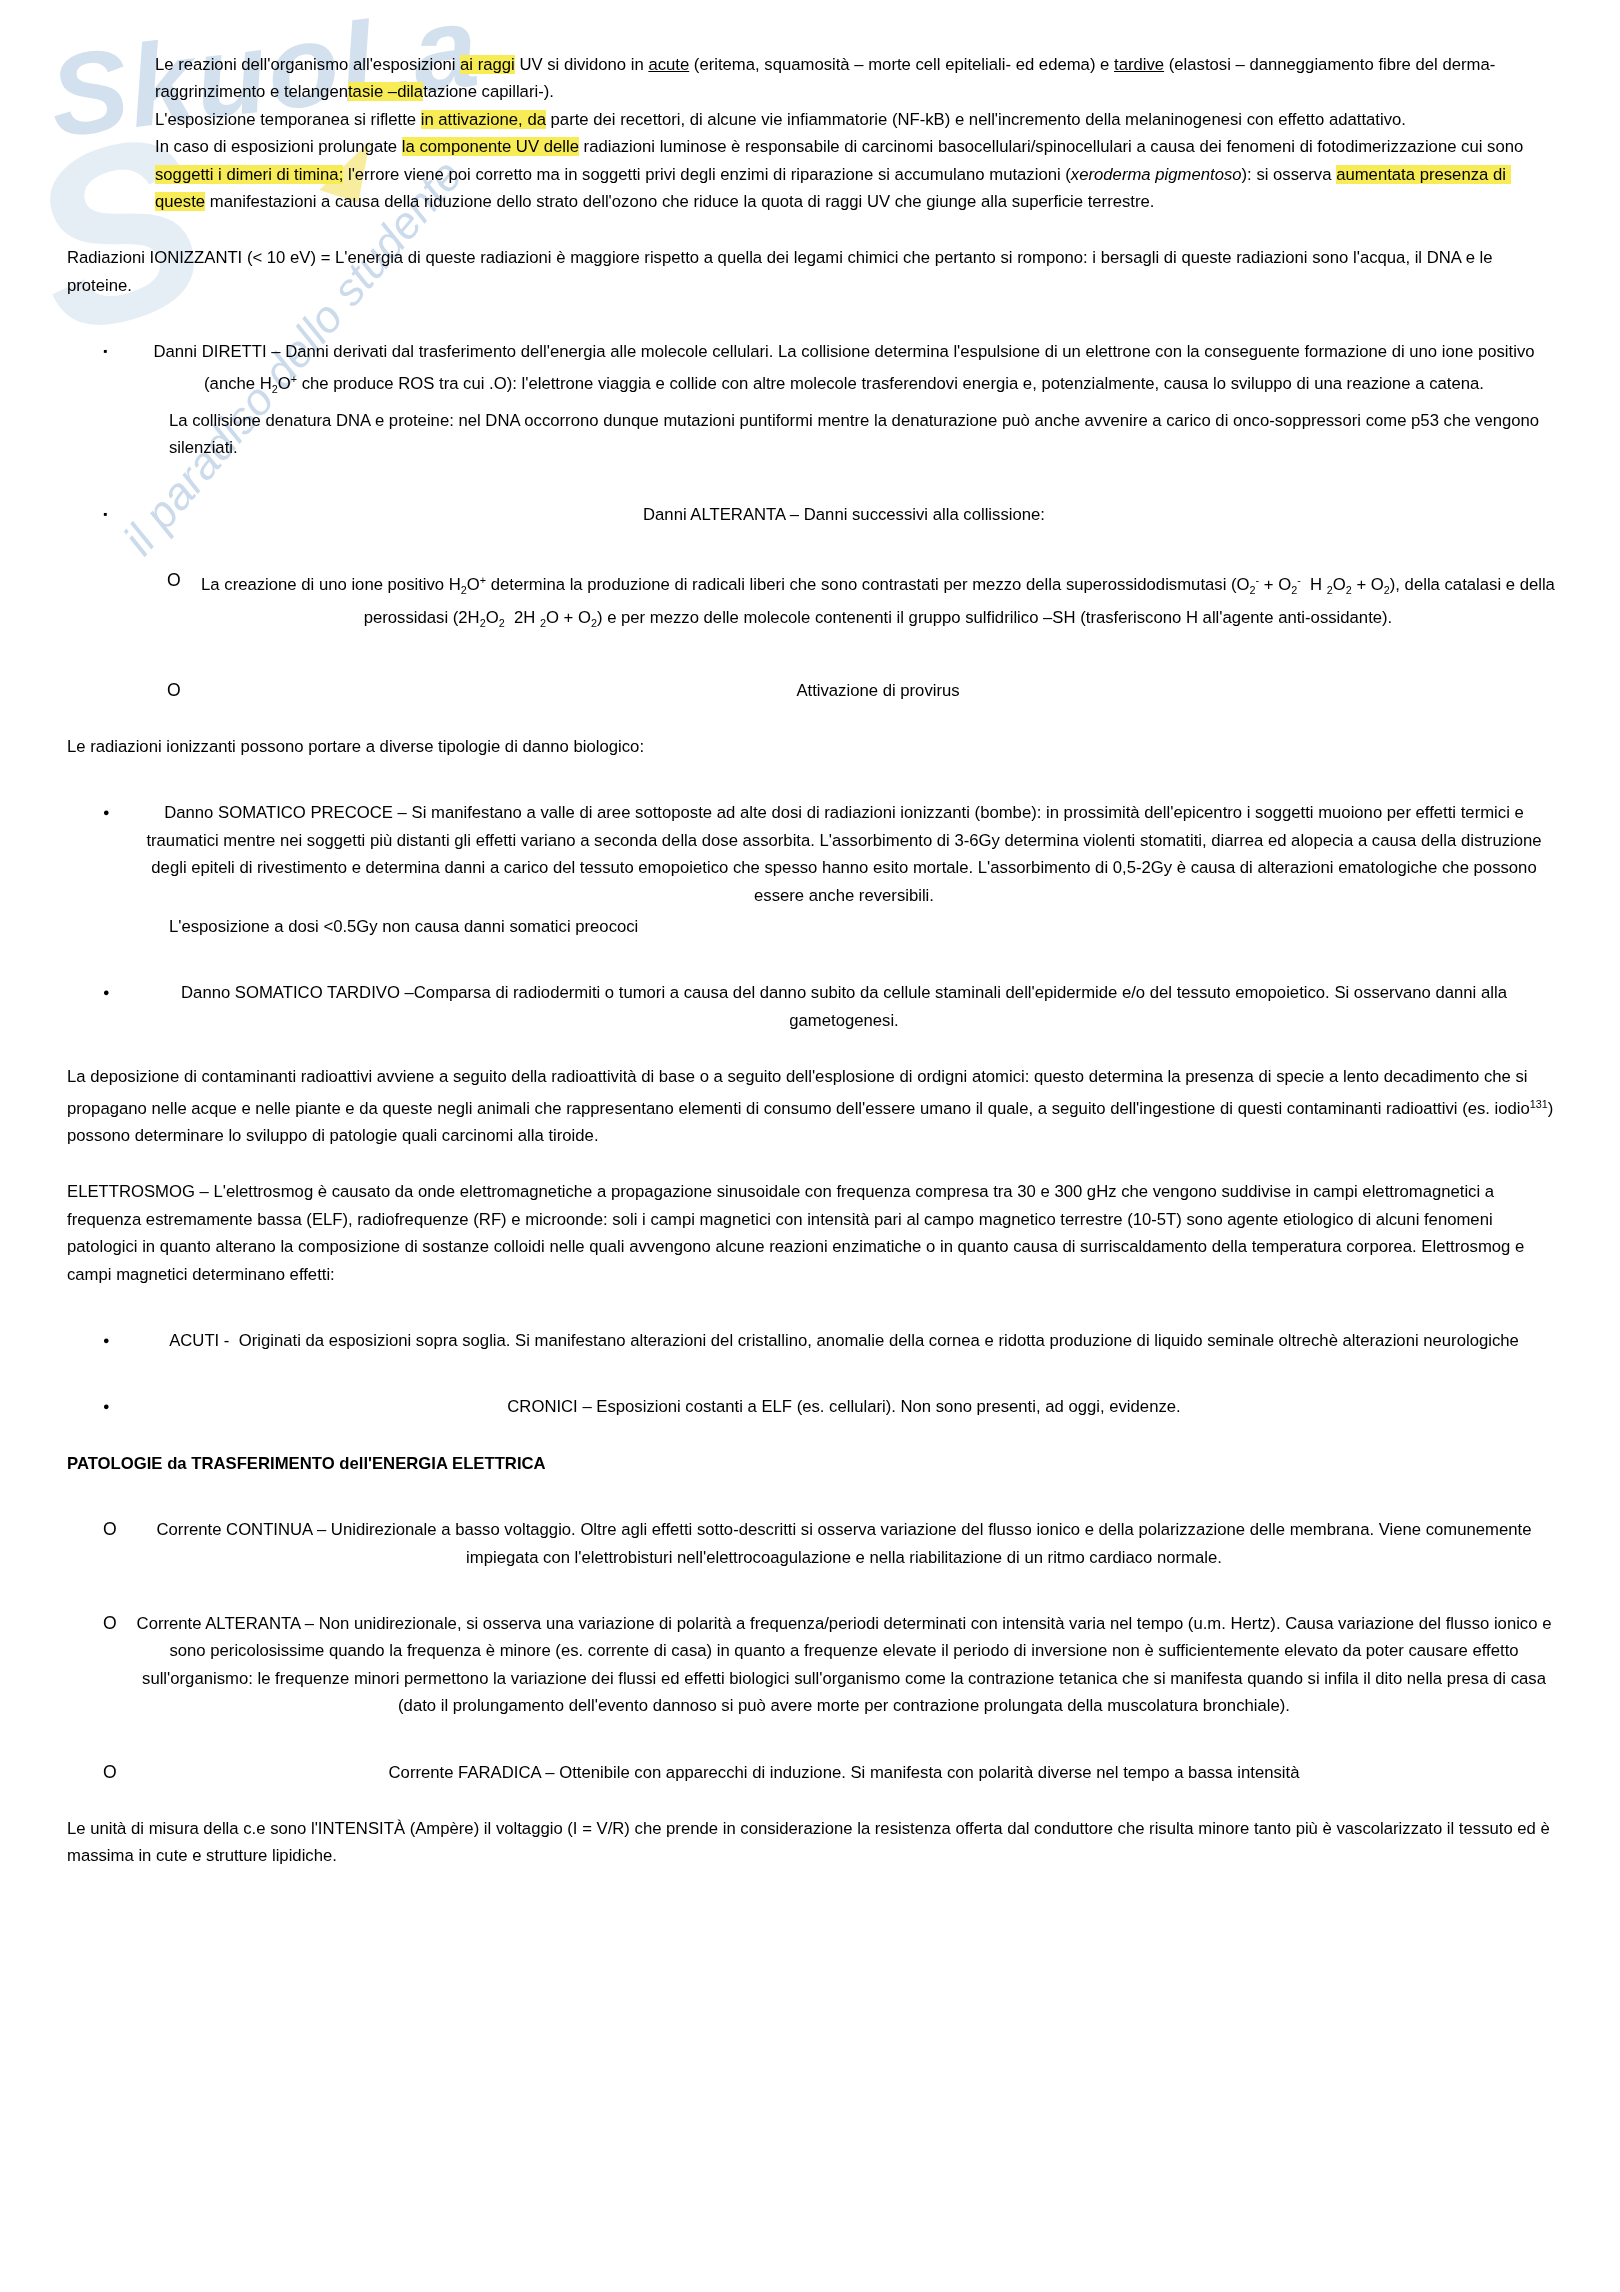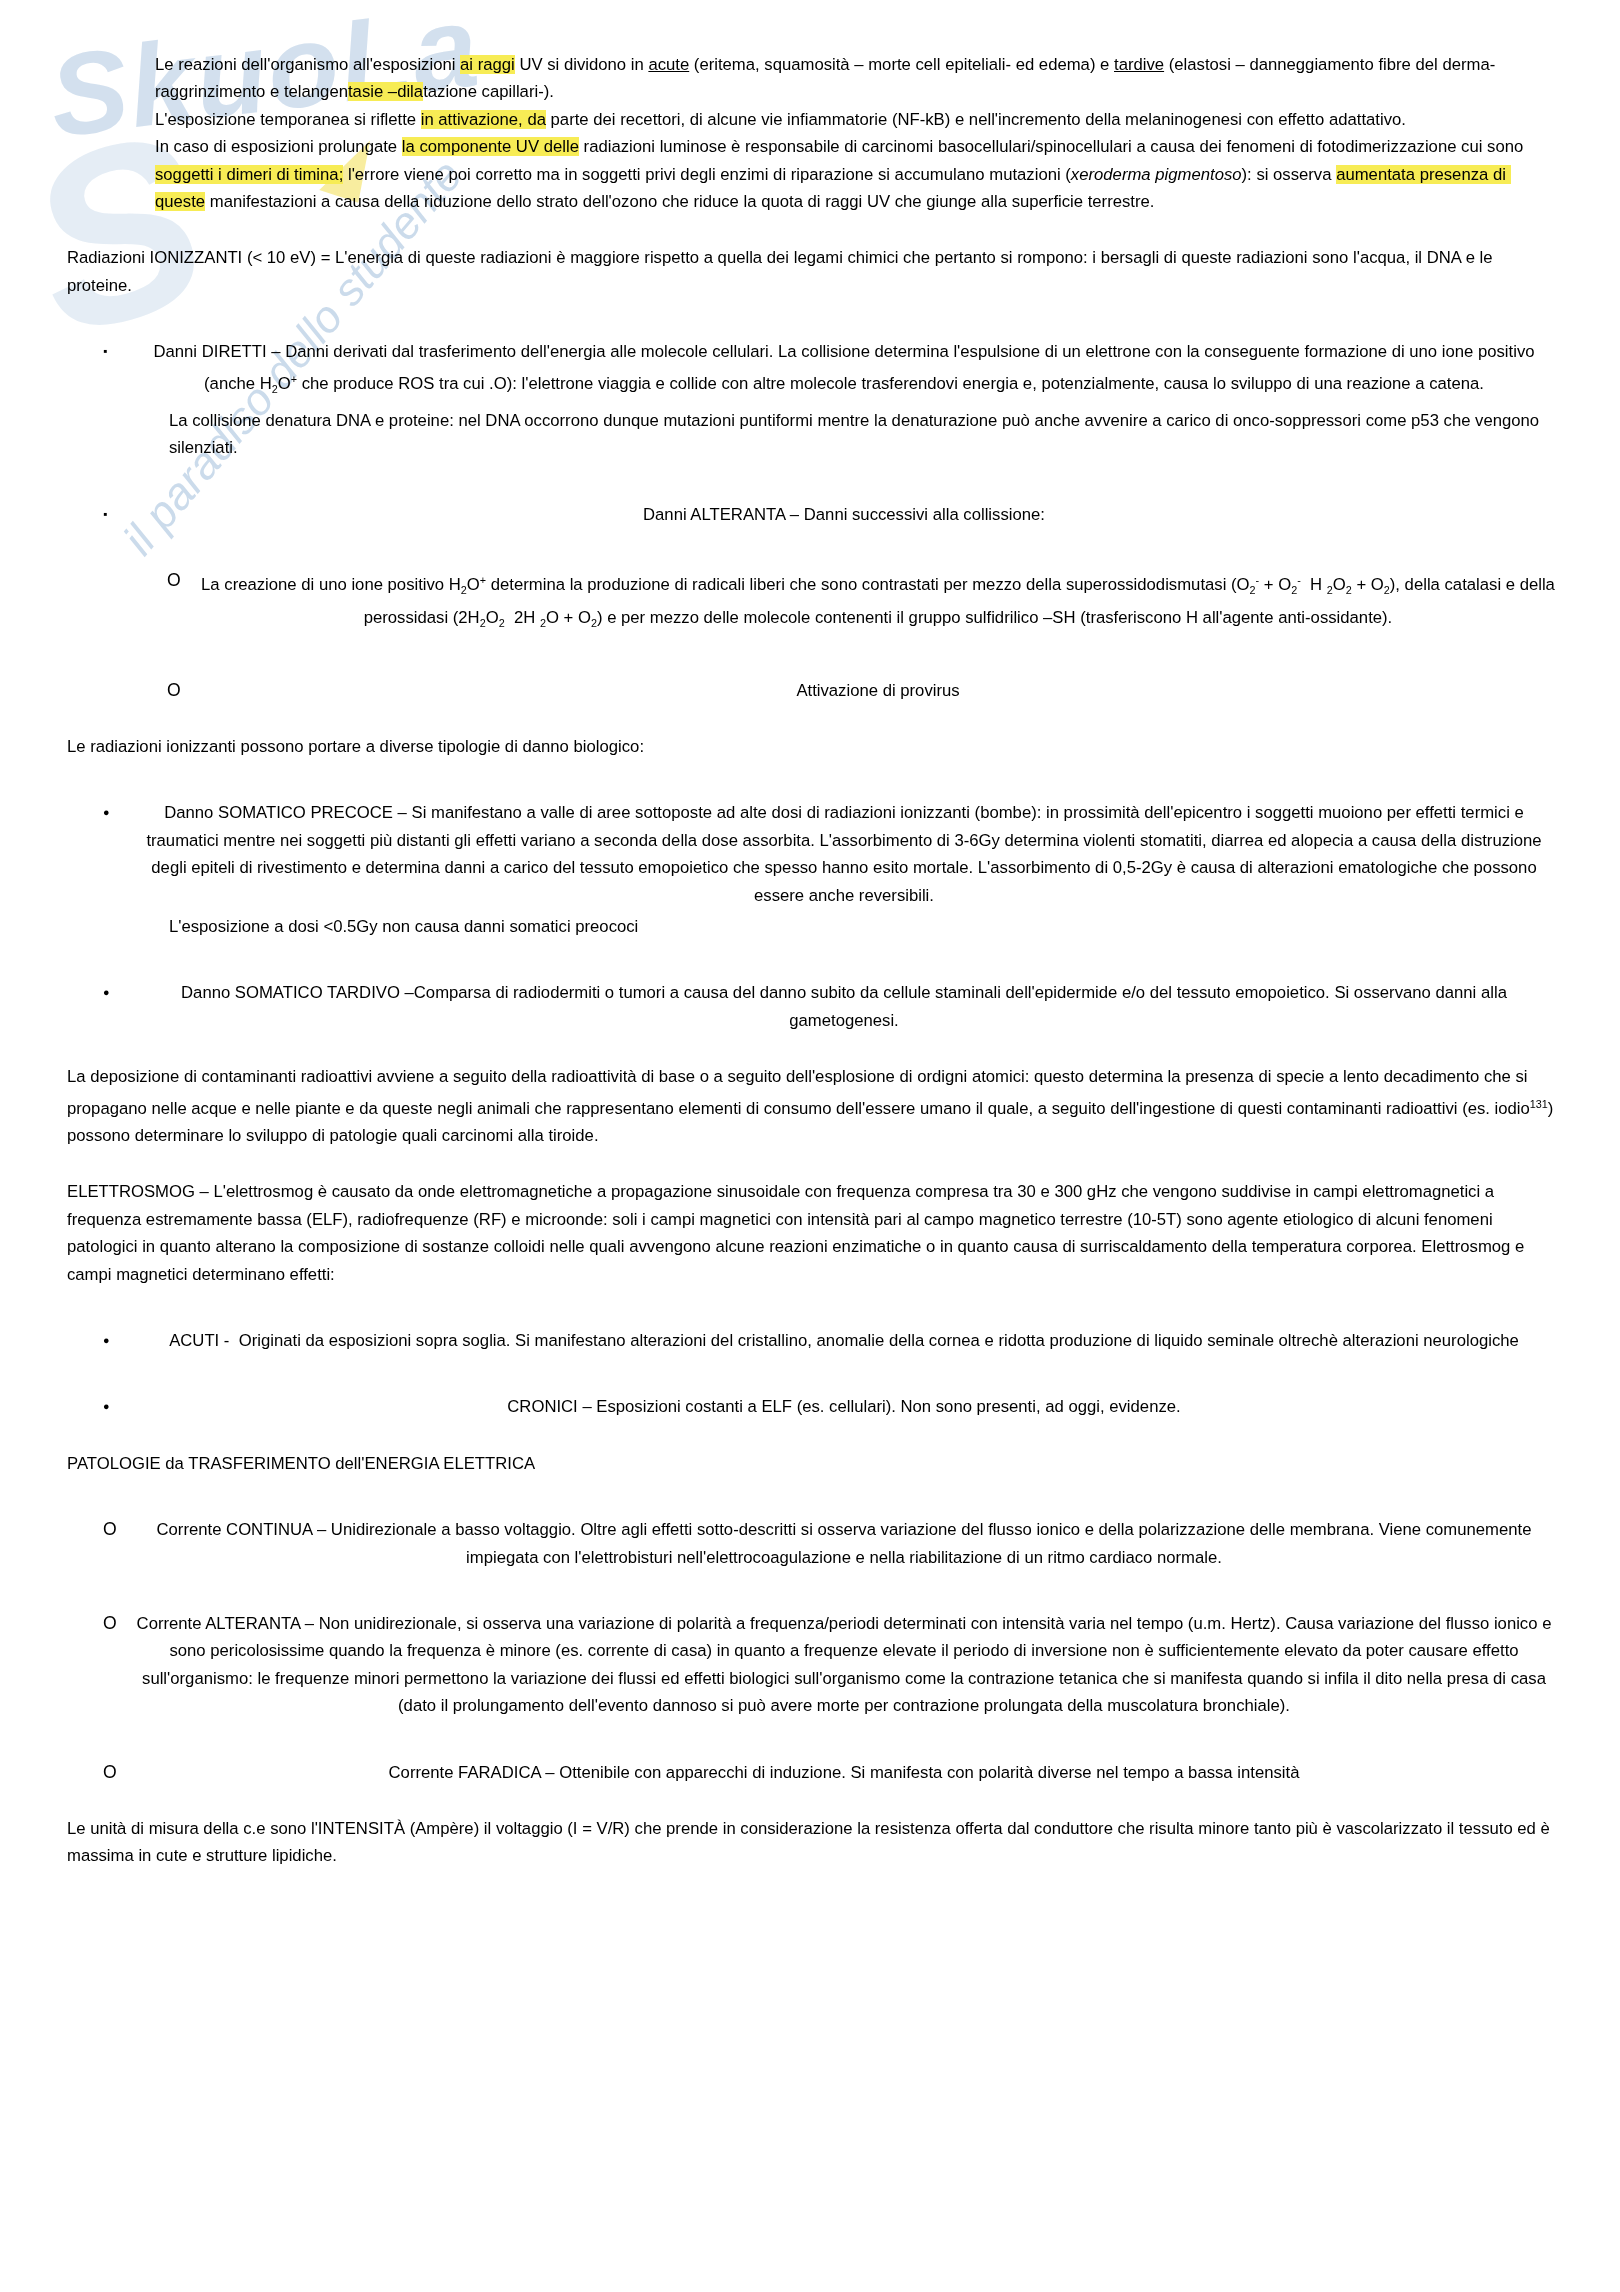--- a/index.html
+++ b/index.html
@@ -43,21 +43,21 @@
     color: rgba(125,165,205,0.40);
     transform: rotate(-50deg); transform-origin: 0 0;
   }
 
   
   .content { position: relative; z-index: 1; padding: 51px 64px 0 67px; }
 
   .para { margin: 29px 0 0 0; white-space: pre-wrap; }
   .para.cont { margin-top: 0; }
   .para.indent { margin-left: 88px; }
-  .para.bold { font-weight: normal; }
+  .para.bold { font-weight: bold; }
 
   .li { display: flex; margin-top: 39px; }
   .li.level1 { padding-left: 36px; }
   .li.level2 { padding-left: 100px; }
   .li .marker { flex: none; }
   .li.level1 .marker { width: 29px; }
   .li.level2 .marker { width: 33px; }
   .marker-square { font-size: 11.8px; }
   .marker-round  { font-size: 10.8px; }
   .marker-o      { font-size: 17.6px; }

